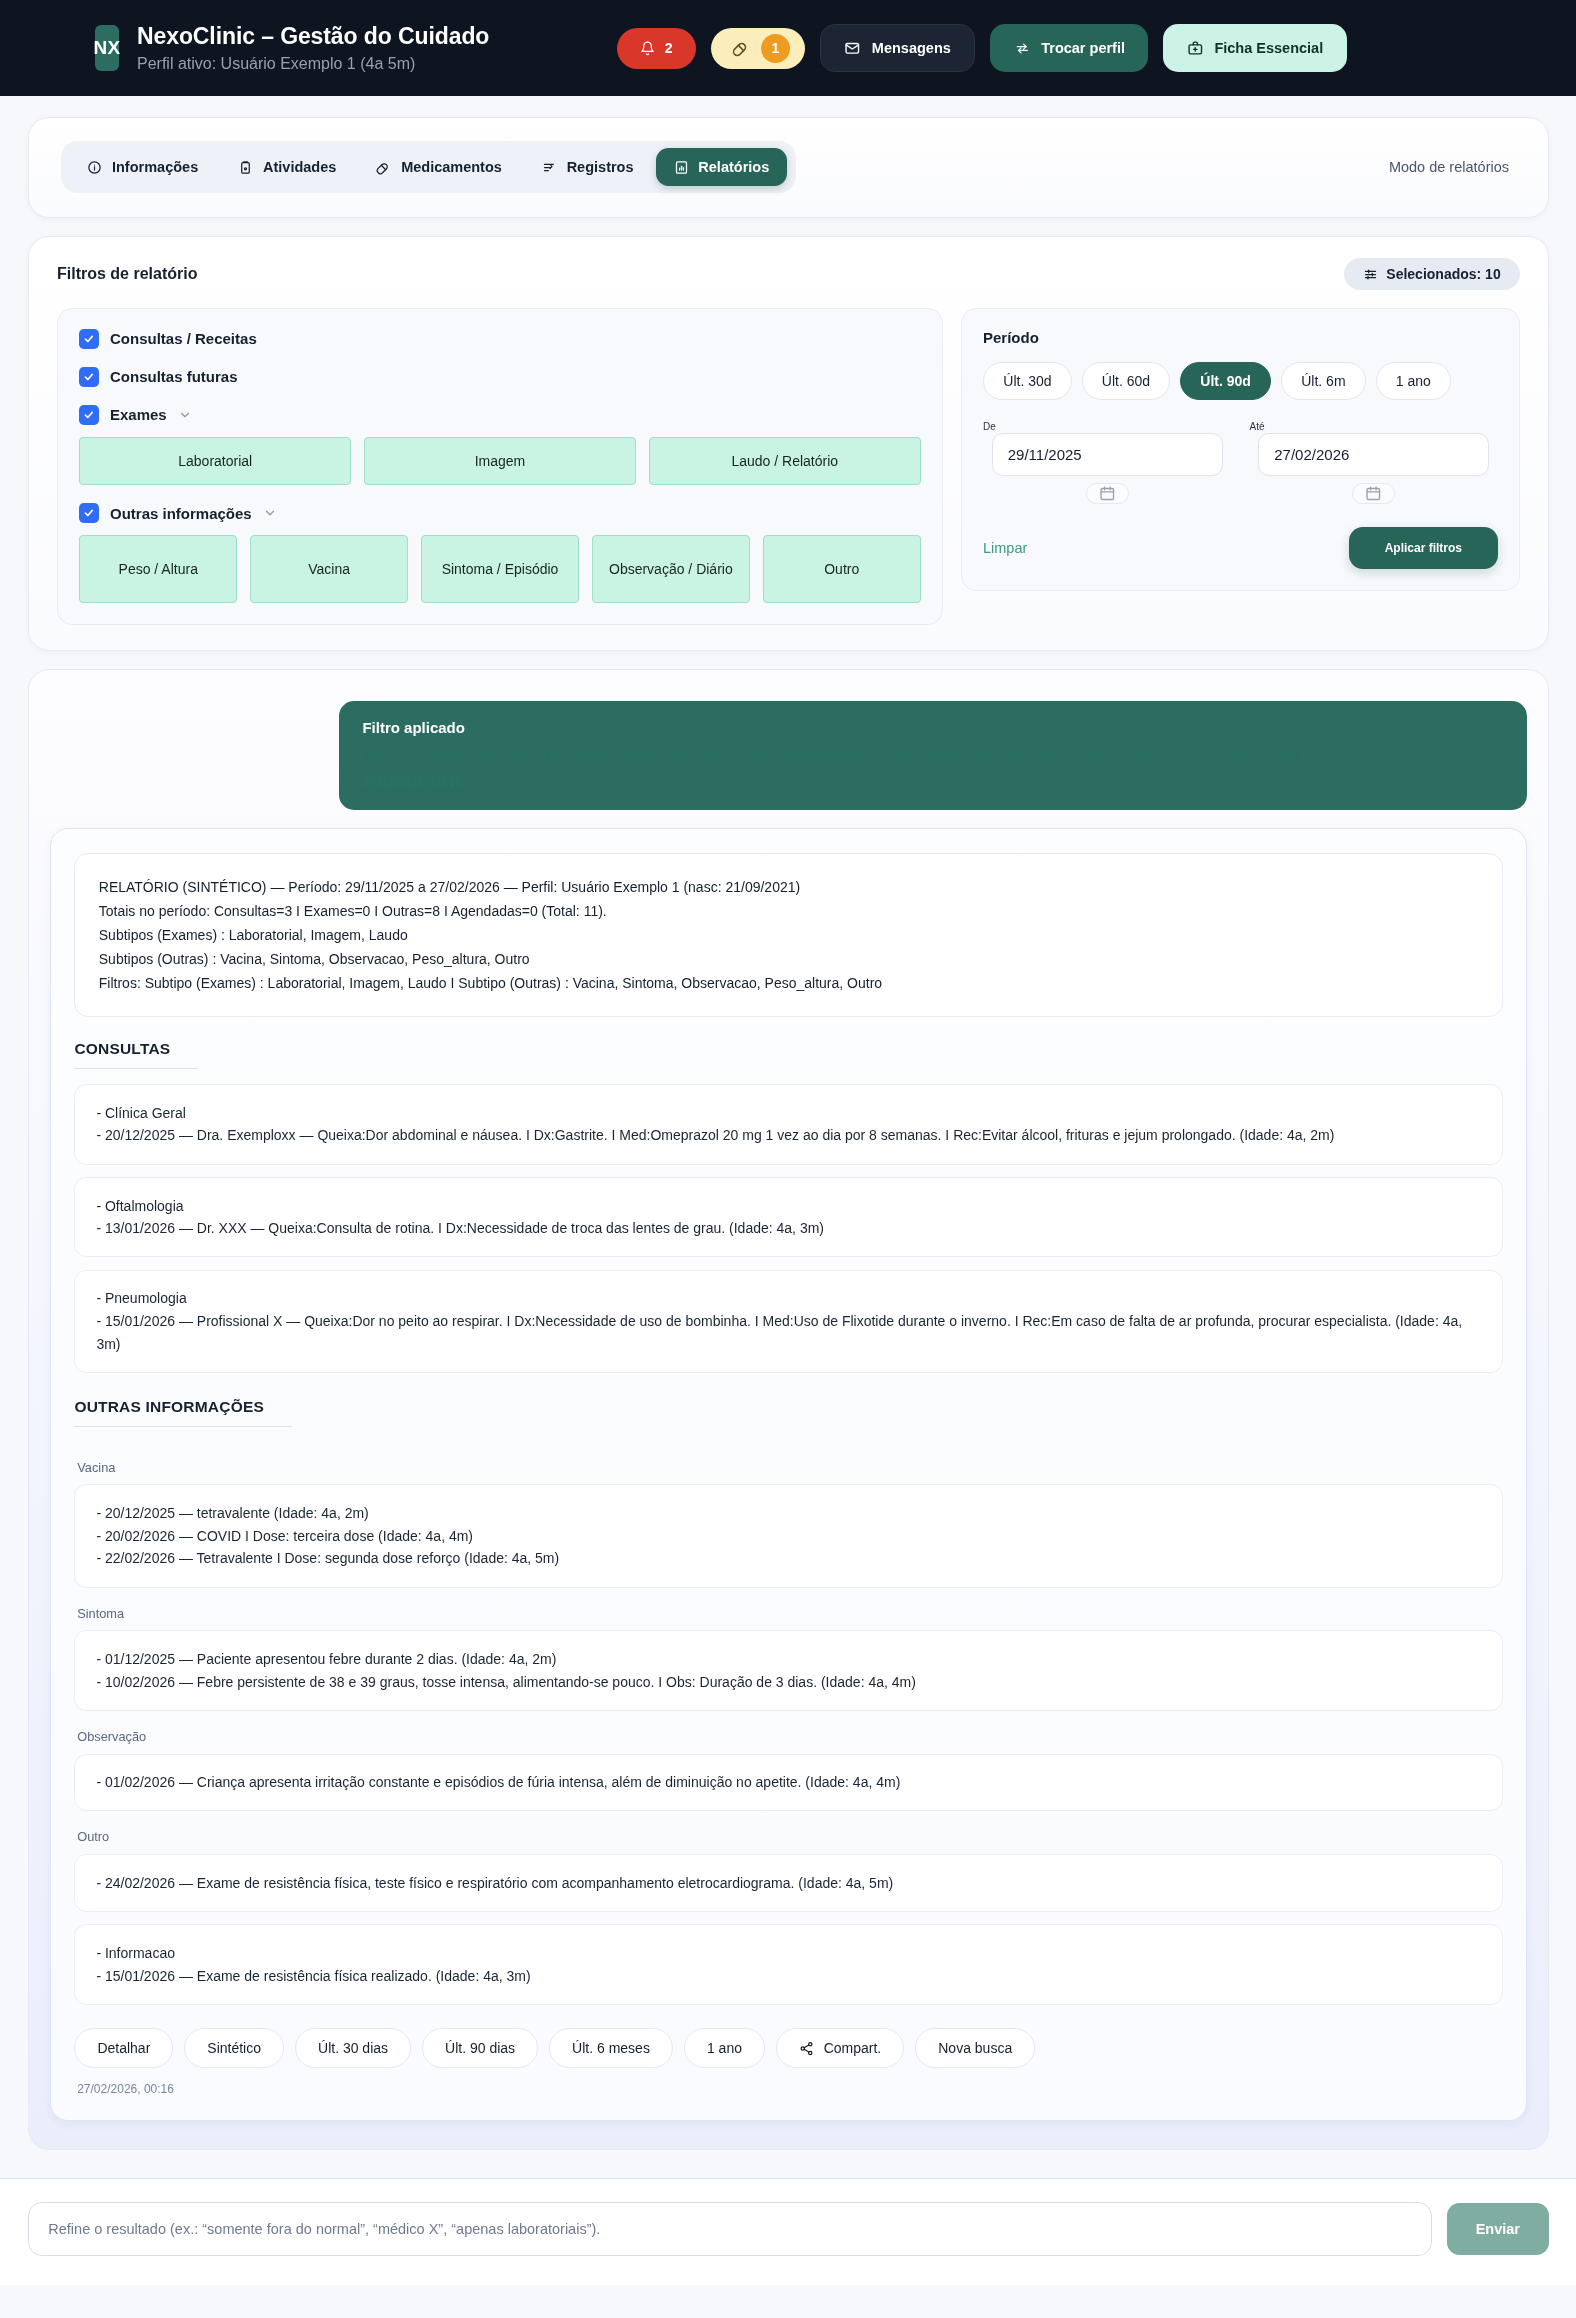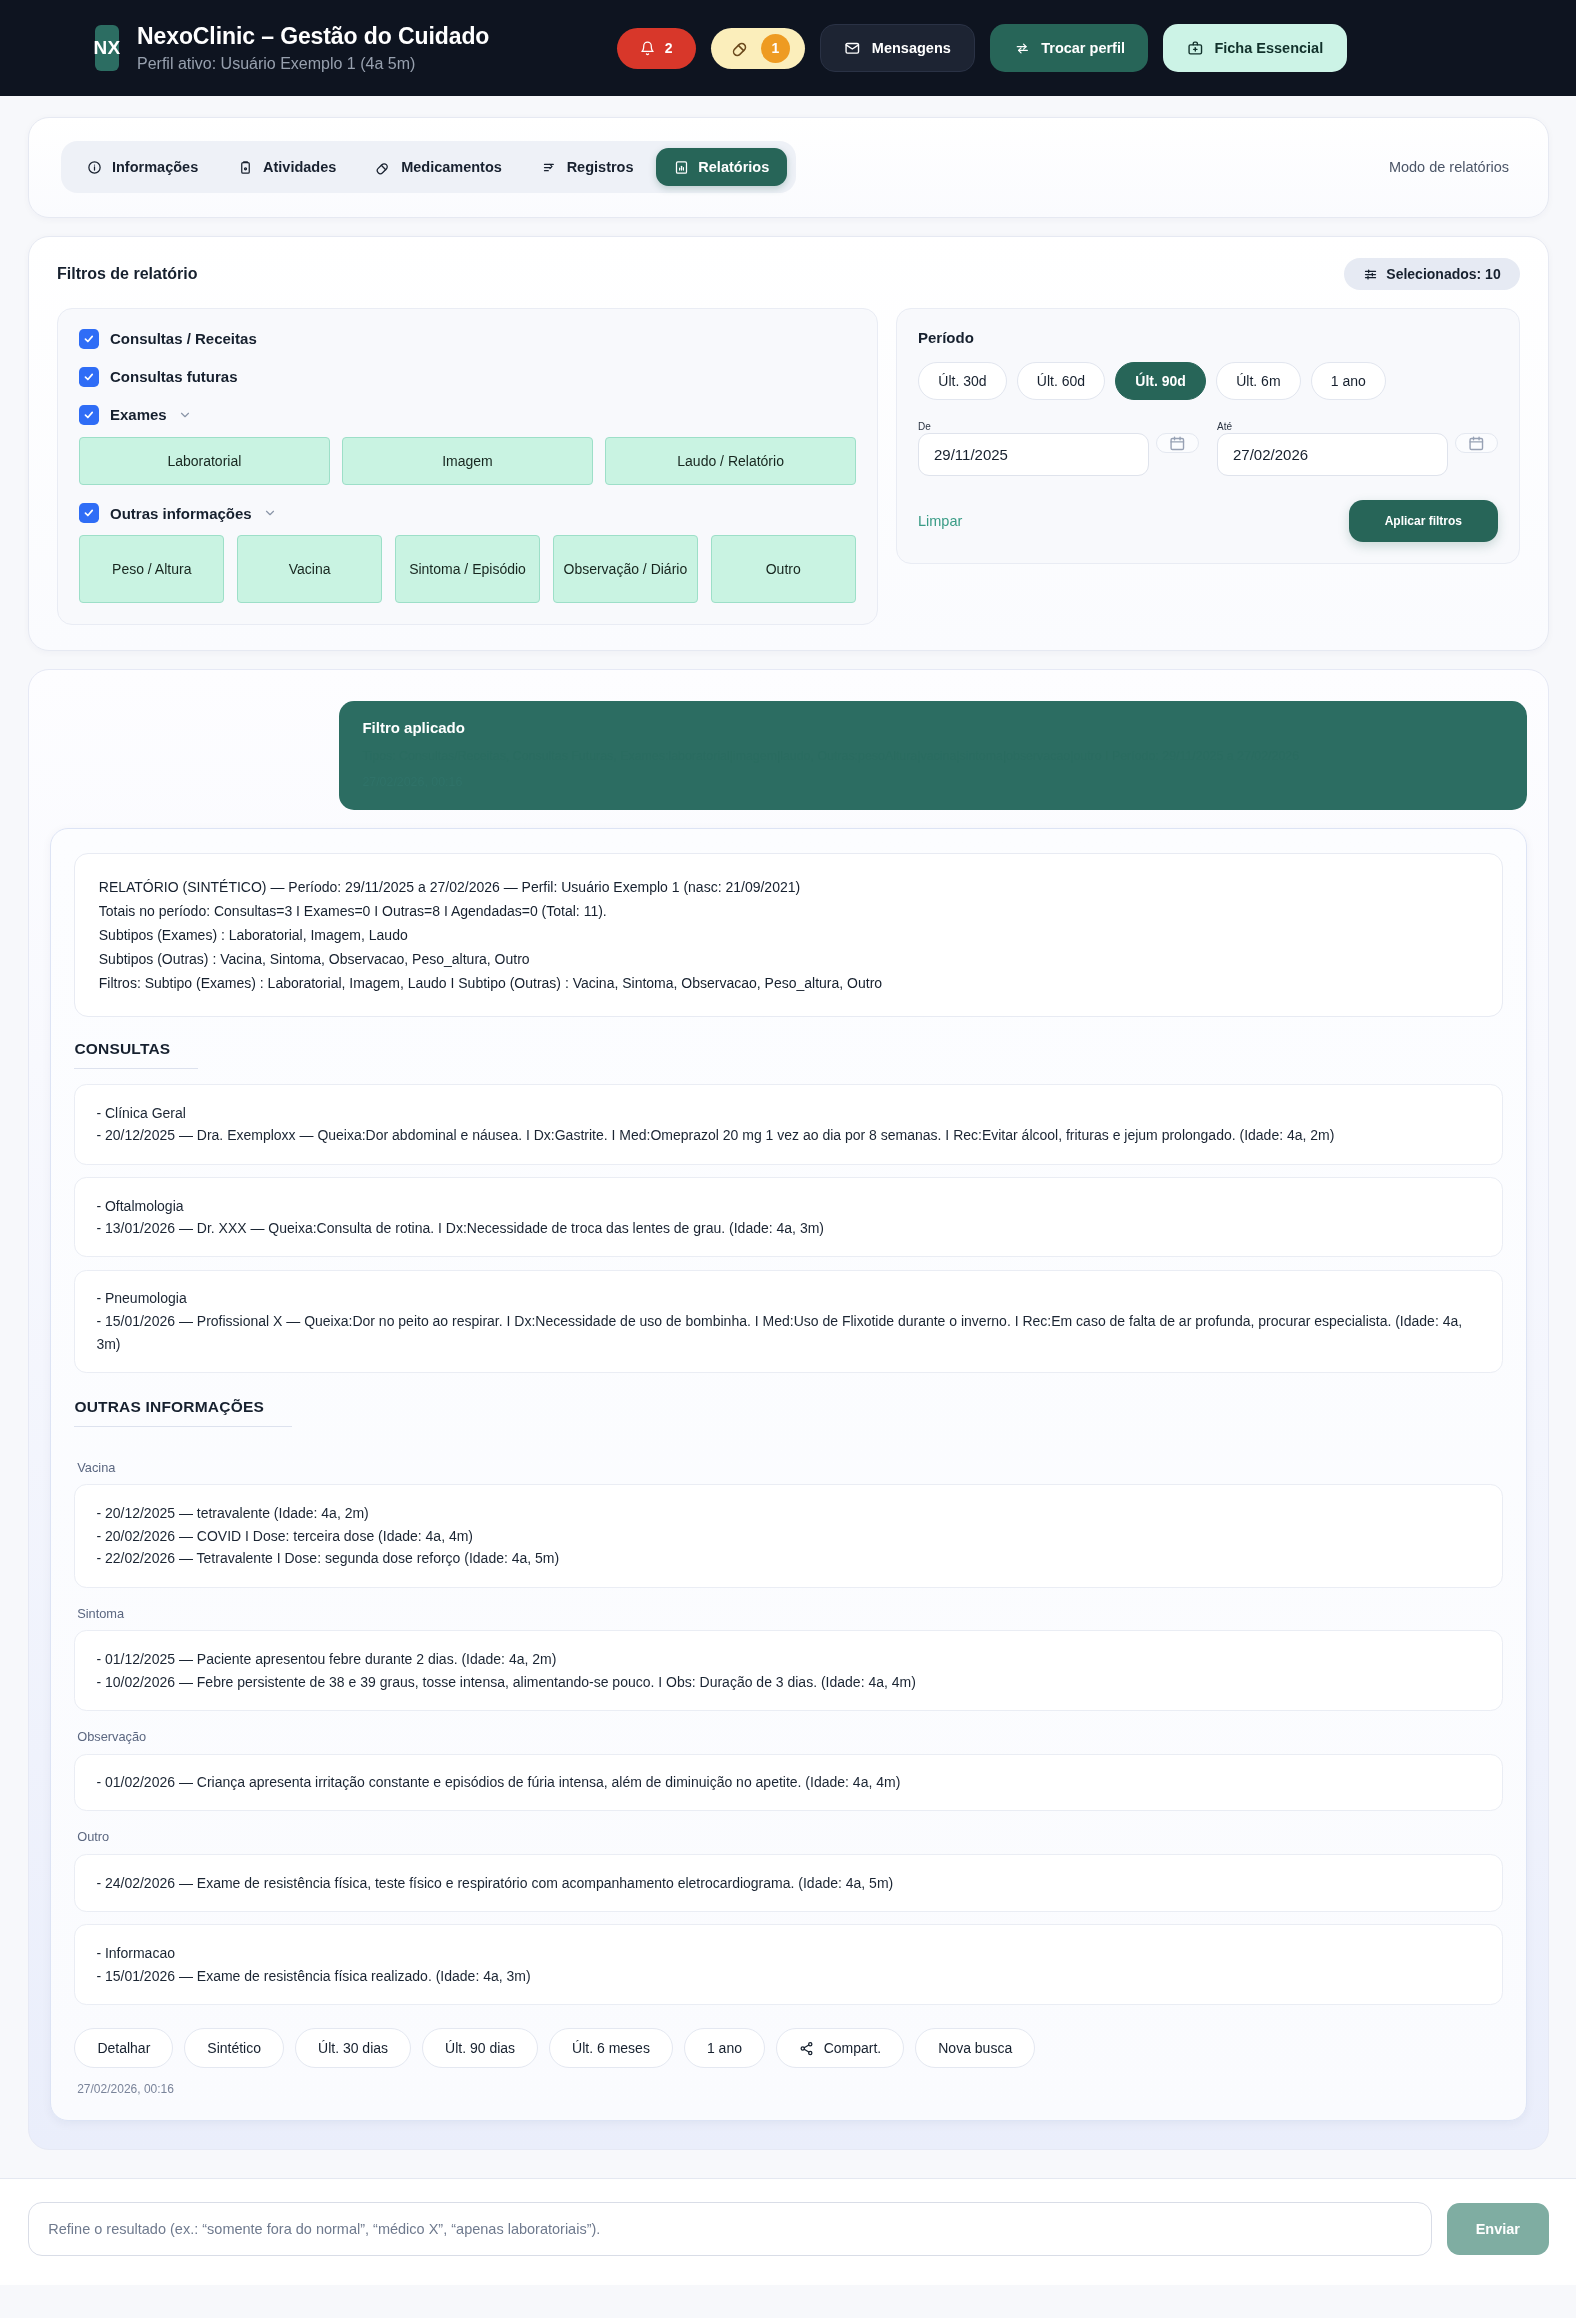--- a/index.html
+++ b/index.html
@@ -146,21 +146,21 @@
   .range-row { display:flex; gap: 9.7px; margin-bottom: 21px; }
   .range-btn {
     background:#ffffff; border:0.7px solid #e2e6ef; border-radius: 689px;
     padding: 9.7px 19.3px; font-size: 14px; color:#16202e; cursor:pointer; white-space:nowrap;
   }
   .range-btn.active { background:#276558; border-color:#276558; color:#ffffff; font-weight:600; }
 
   .dates { display:flex; gap: 18px; }
   .date-col { flex: 1 1 0; }
   .date-lbl { text-align:left; font-size: 10px; color:#2a3342; margin-bottom: 1px; }
-  .date-inputs { display:flex; gap: 7px; align-items:flex-start; }
+  .date-inputs { display:flex; gap: 7px; align-items:center;flex-direction:column; }
   .date-field {
     flex: 1 1 auto;
     background:#ffffff; border:0.7px solid #dfe3ec; border-radius: 11px;
     padding: 12.4px 15px; font-size: 15px; color:#16202e;
     font-family: "Liberation Sans", sans-serif;
     min-width: 0;
   }
   .cal-btn {
     flex:0 0 auto; width: 43px;
     background:#fbfcfe; border:0.7px solid #e4e8f0; border-radius: 11px;

